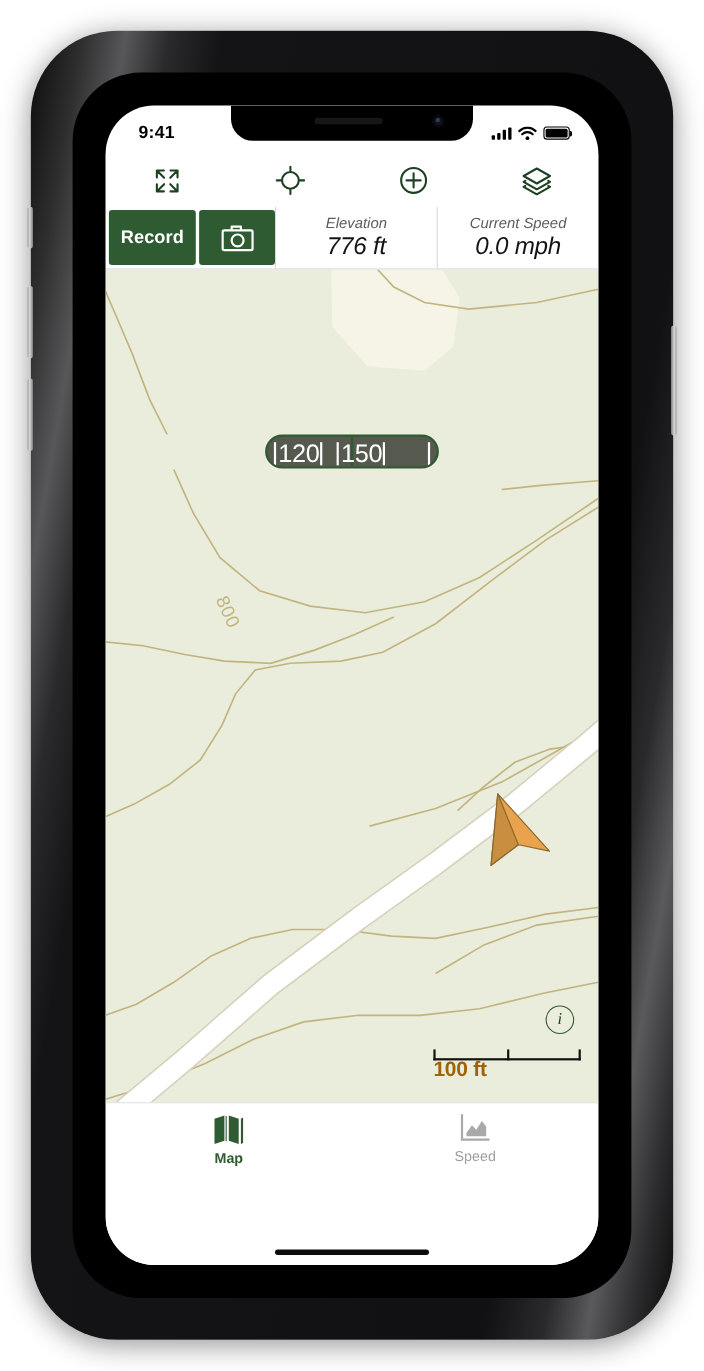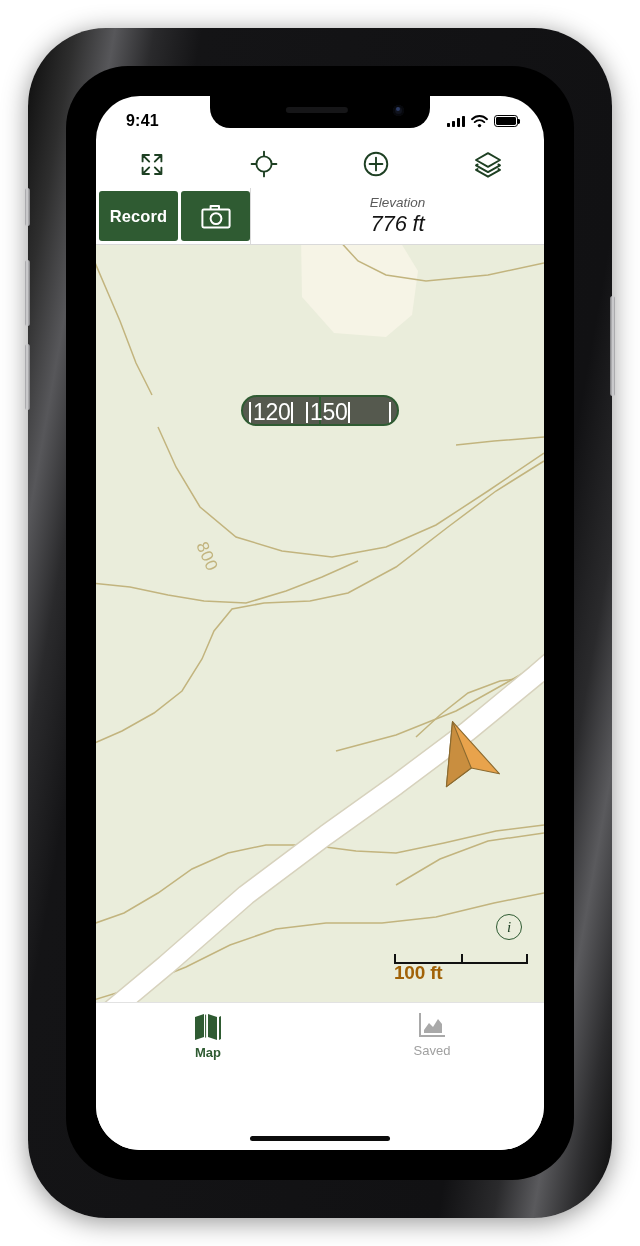--- a/index.html
+++ b/index.html
@@ -252,20 +252,24 @@
               <circle cx="15" cy="14.6" r="5.4"></circle>
             </g>
           </svg>
         </div>
 
         <div class="stat-cell">
           <div class="stat-label">Elevation</div>
           <div class="stat-value">776 ft</div>
         </div>
 
+        <div class="stat-cell">
+          <div class="stat-label">Current Speed</div>
+          <div class="stat-value">0.0 mph</div>
+        </div>
       </div>
 
       <div id="map">
         <svg width="448" height="757" viewBox="0 0 448 757">
           <rect x="0" y="0" width="448" height="757" fill="#eaeddb"></rect>
 
           <path d="M205 -10 L300 -10 L322 26 L316 70 L290 92 L238 88 L206 52 Z" fill="#f6f4e6"></path>
 
           <g fill="none" stroke="#c2b47e" stroke-width="1.5">
             <path d="M-6 6 L12 48 L24 76 L40 118 L56 150"></path>
@@ -328,21 +332,21 @@
             <path d="M26 5 L28 4 L28 27 L26 28 Z" fill="#2f5b32"></path>
           </svg>
           <div class="tab-label">Map</div>
         </div>
 
         <div class="tab">
           <svg width="28" height="26" viewBox="0 0 28 26">
             <path d="M2 1 L2 24 L27 24" fill="none" stroke="#a9a9a9" stroke-width="2"></path>
             <path d="M6 18 L11 11 L15 15 L20 7 L24 12 L24 21 L6 21 Z" fill="#a9a9a9"></path>
           </svg>
-          <div class="tab-label">Saved</div>
+          <div class="tab-label">Speed</div>
         </div>
 
 
 
 
         <div id="home-indicator"></div>
       </div>
 
     </div>
   </div>

